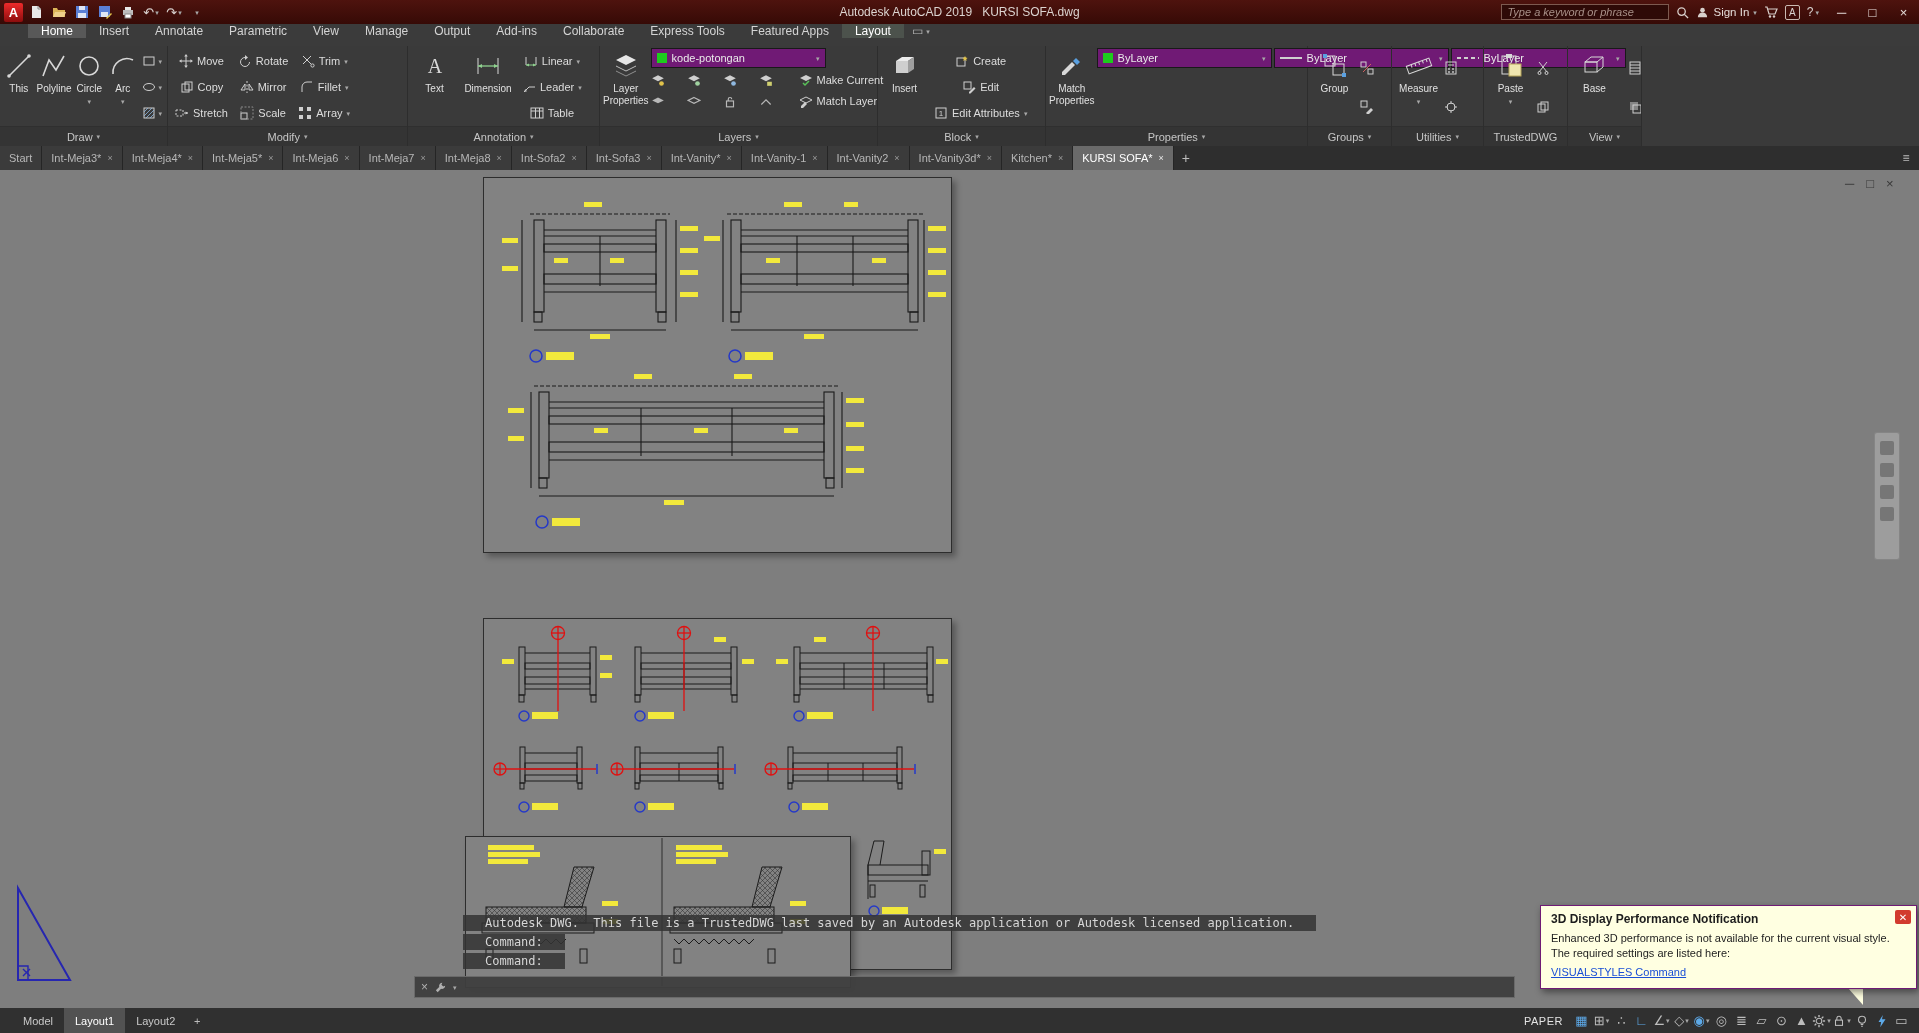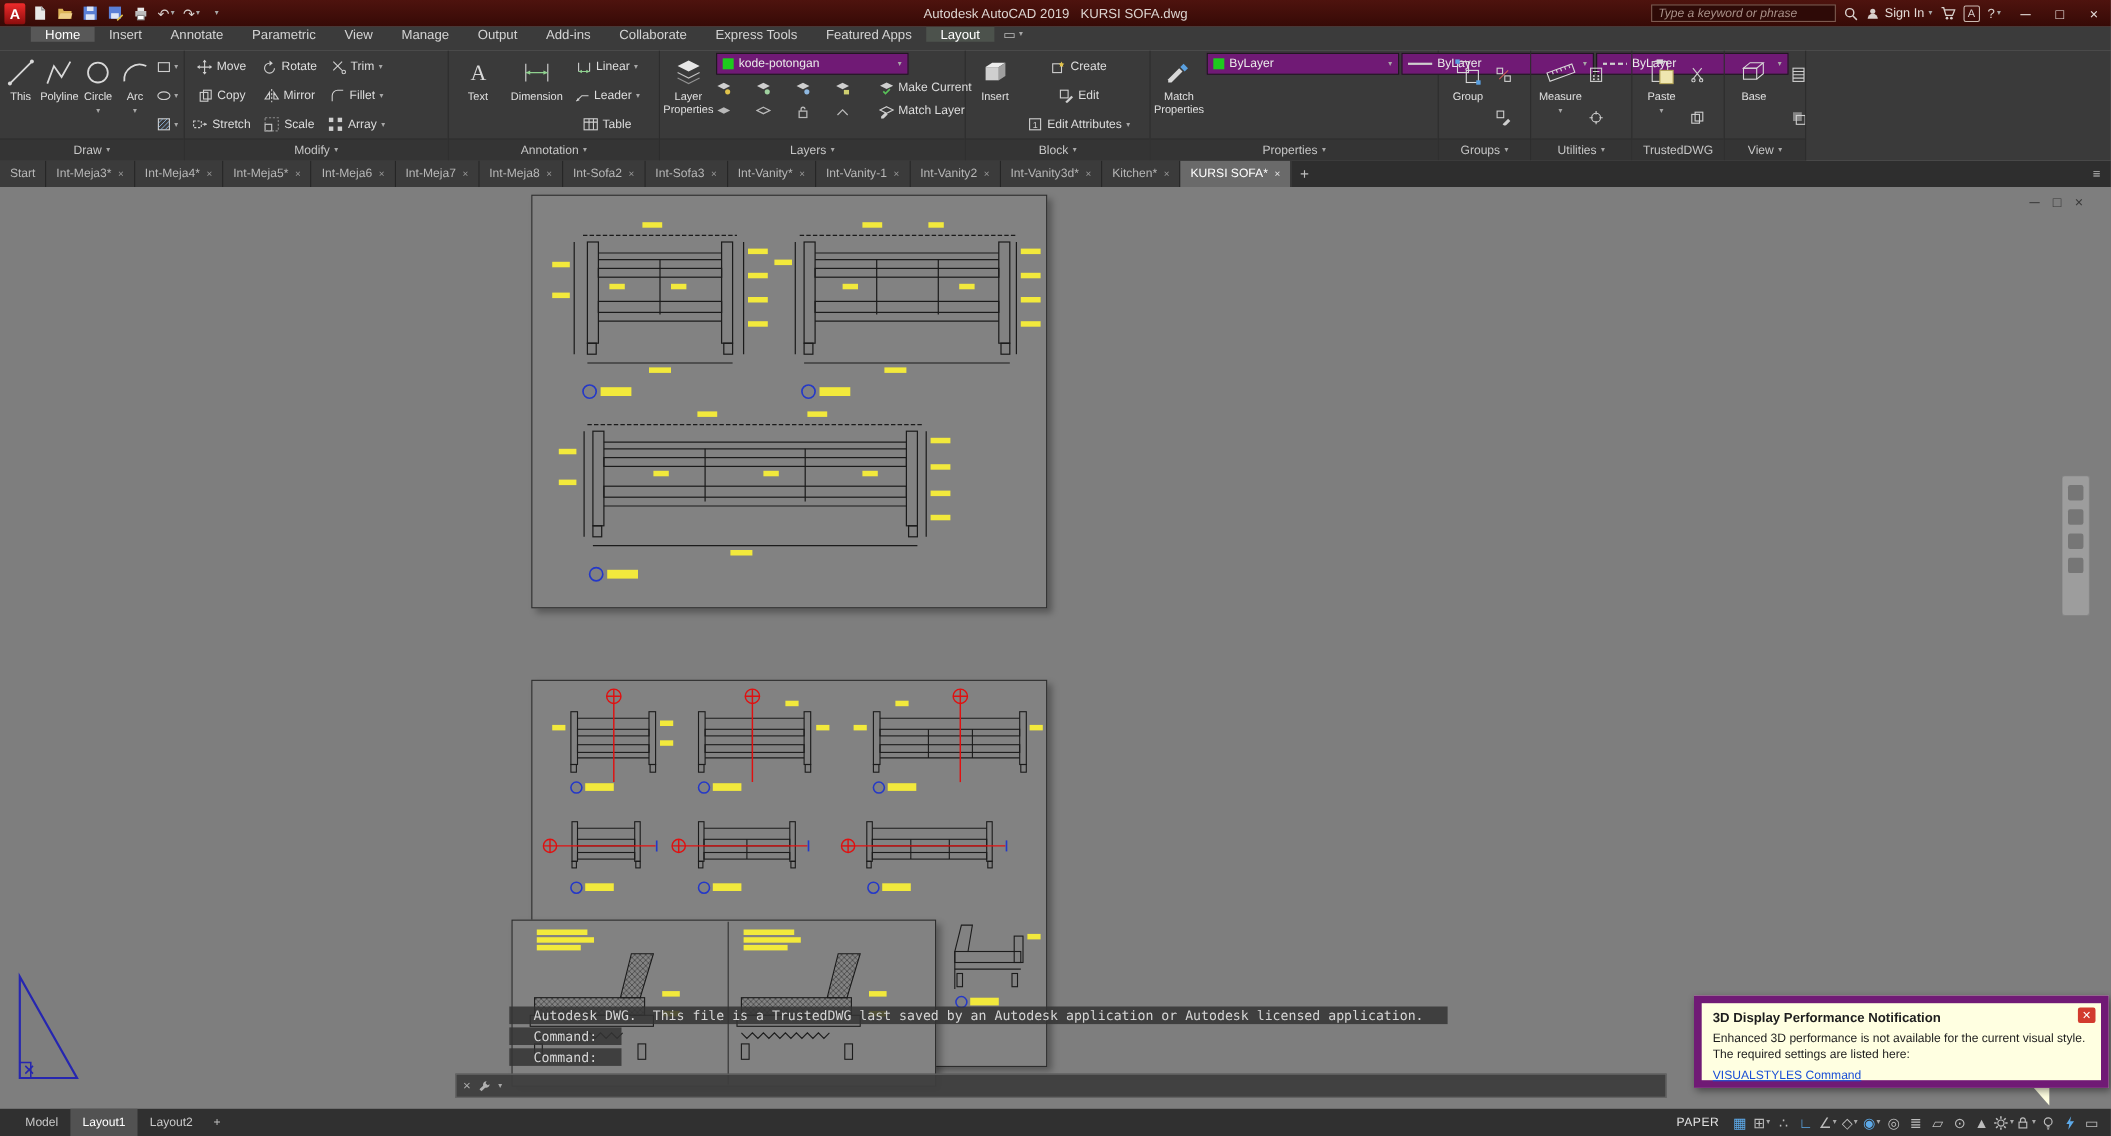--- a/index.html
+++ b/index.html
@@ -96,21 +96,21 @@
   .sbtab { padding:0 11px; height:100%; display:flex; align-items:center; }
   .sbtab.active { background:#525252; color:#ffffff; }
   .sbplus { width:22px; height:100%; display:flex; align-items:center; justify-content:center; color:#bdbdbd; }
   .sbright { margin-left:auto; display:flex; align-items:center; gap:1px; padding-right:8px; }
   .sbpaper { color:#e3e3e3; letter-spacing:0.5px; margin-right:8px; }
   .sic { min-width:19px; height:20px; display:flex; align-items:center; justify-content:center; color:#bdbdbd; font-size:13px; gap:1px;}
   .sic.on { color:#5da9e8; }
 
   
   .notify { position:absolute; left:1540px; top:905px; width:377px; height:84px; background:#ffffe1;
-    border:7px solid #701a75; box-shadow:2px 3px 7px rgba(0,0,0,0.45); z-index:50; padding:6px 10px; color:#1d1d1d; }
+    border:1px solid #701a75; box-shadow:2px 3px 7px rgba(0,0,0,0.45); z-index:50; padding:6px 10px; color:#1d1d1d; }
   .ntitle { font-weight:bold; font-size:12px; margin-bottom:5px; }
   .nclose { position:absolute; top:4px; right:5px; width:16px; height:14px; background:#d23b2e; color:#fff;
     font-size:10px; display:flex; align-items:center; justify-content:center; border-radius:2px; }
   .nbody { font-size:11px; line-height:1.35; }
   .nlink { color:#1a4fd6; text-decoration:underline; font-size:11px; display:inline-block; margin-top:4px; }
   .ntail { position:absolute; left:1848px; top:988px; width:0; height:0; z-index:49;
     border-top:17px solid #ffffe1; border-left:15px solid transparent; }
 </style>
 </head>
 <body>

